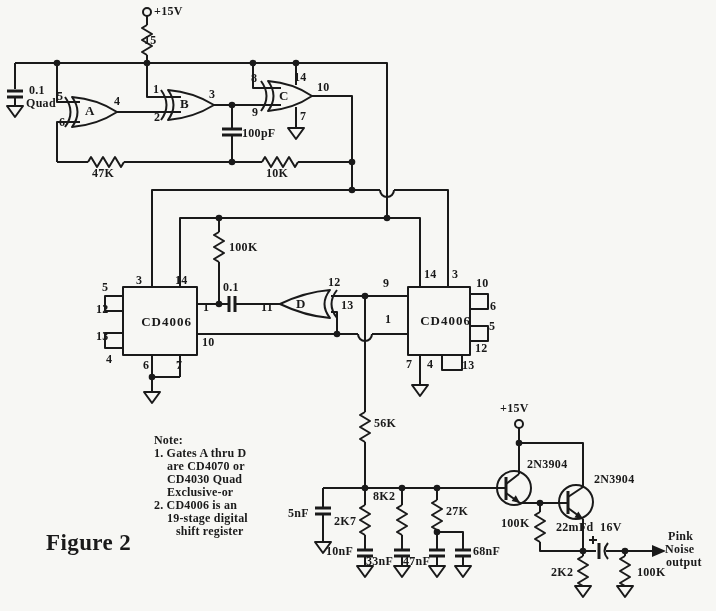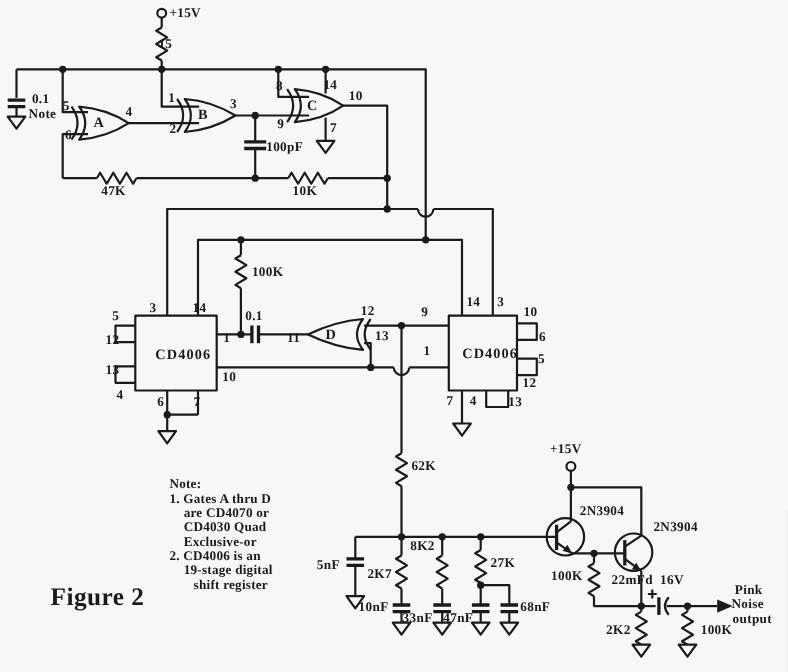--- a/index.html
+++ b/index.html
@@ -247,21 +247,21 @@
   </g>
   <g>
     <circle class="sym" cx="147" cy="12" r="4"></circle>
     <circle class="sym" cx="519" cy="424" r="4"></circle>
   </g>
 </svg>
 
 <div class="lb" style="left:154px;top:5px">+15V</div>
 <div class="lb" style="left:144px;top:34px">15</div>
 <div class="lb" style="left:29px;top:84px">0.1</div>
-<div class="lb" style="left:26px;top:97px">Note</div>
+<div class="lb" style="left:26px;top:97px">Quad</div>
 
 <div class="lb" style="left:57px;top:90px">5</div>
 <div class="lb" style="left:59px;top:116px">6</div>
 <div class="lb" style="left:114px;top:95px">4</div>
 <div class="lb gate" style="left:85px;top:104px">A</div>
 <div class="lb" style="left:153px;top:83px">1</div>
 <div class="lb" style="left:154px;top:111px">2</div>
 <div class="lb" style="left:209px;top:88px">3</div>
 <div class="lb gate" style="left:180px;top:97px">B</div>
 <div class="lb" style="left:251px;top:72px">8</div>
@@ -299,21 +299,21 @@
 <div class="lb ic" style="left:407px;top:314px">CD4006</div>
 <div class="lb" style="left:385px;top:313px">1</div>
 <div class="lb" style="left:476px;top:277px">10</div>
 <div class="lb" style="left:490px;top:300px">6</div>
 <div class="lb" style="left:489px;top:320px">5</div>
 <div class="lb" style="left:475px;top:342px">12</div>
 <div class="lb" style="left:406px;top:358px">7</div>
 <div class="lb" style="left:427px;top:358px">4</div>
 <div class="lb" style="left:462px;top:359px">13</div>
 
-<div class="lb" style="left:374px;top:417px">62K</div>
+<div class="lb" style="left:374px;top:417px">56K</div>
 <div class="lb" style="left:288px;top:507px">5nF</div>
 <div class="lb" style="left:334px;top:515px">2K7</div>
 <div class="lb" style="left:373px;top:490px">8K2</div>
 <div class="lb" style="left:446px;top:505px">27K</div>
 <div class="lb" style="left:326px;top:545px">10nF</div>
 <div class="lb" style="left:366px;top:555px">33nF</div>
 <div class="lb" style="left:403px;top:555px">47nF</div>
 <div class="lb" style="left:473px;top:545px">68nF</div>
 
 <div class="lb" style="left:500px;top:402px">+15V</div>

